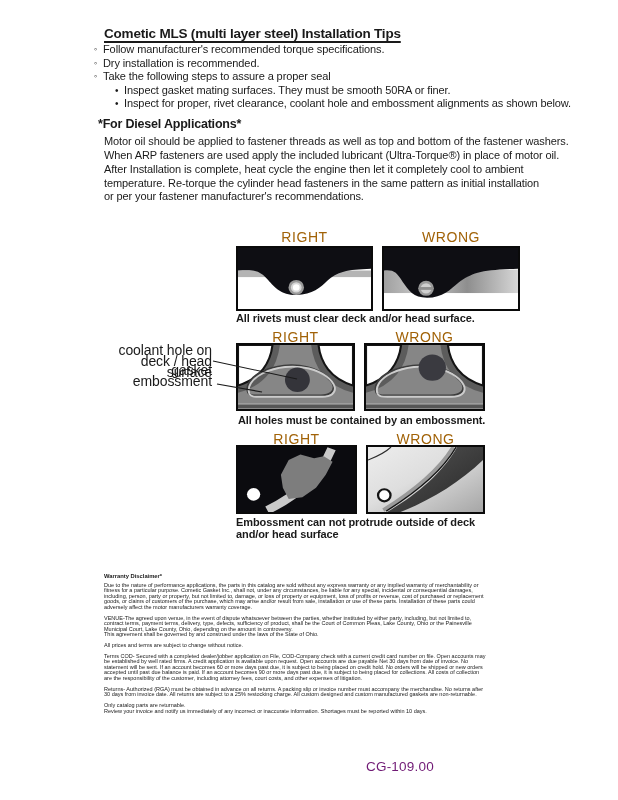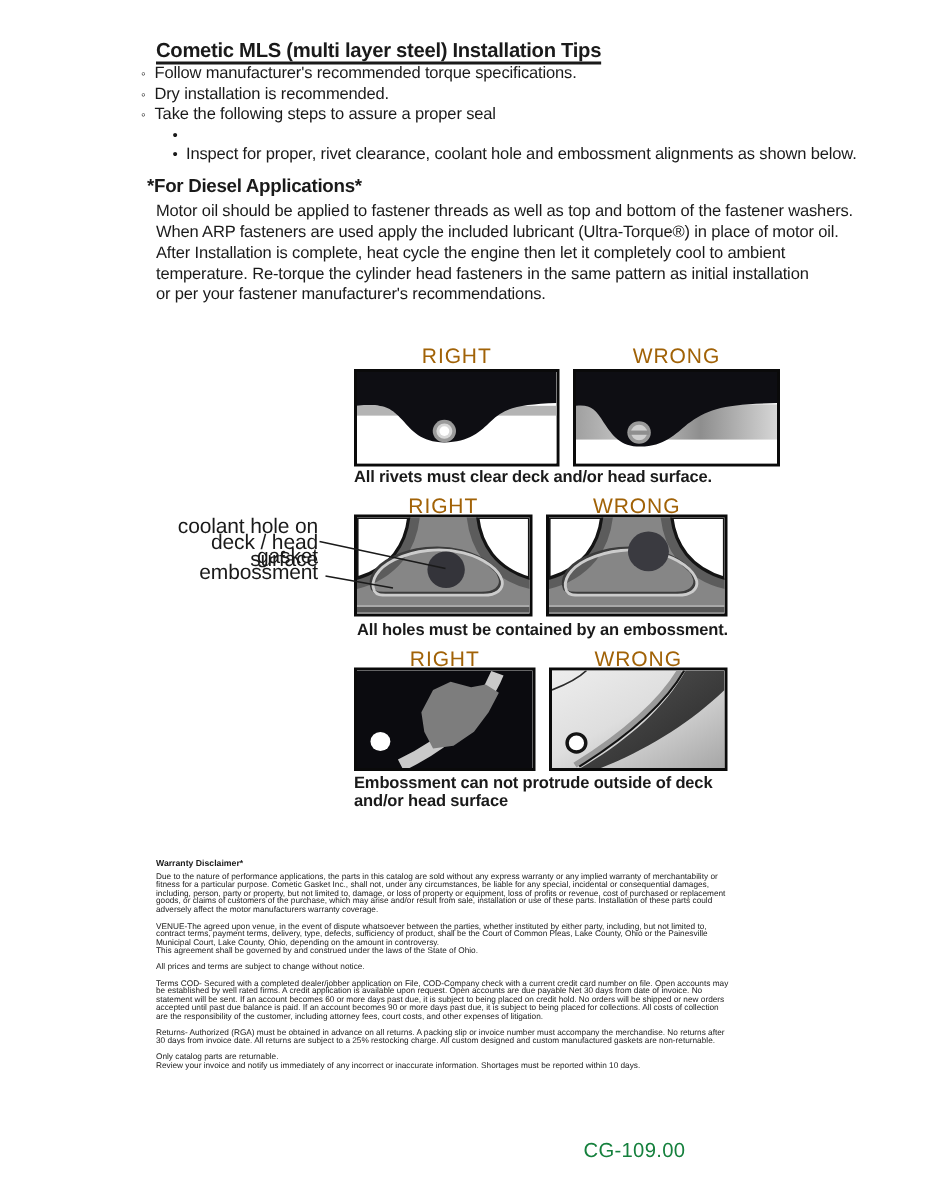--- a/index.html
+++ b/index.html
@@ -30,21 +30,21 @@
   .dbox{border:2.5px solid #0a0a0a;box-sizing:border-box;background:#fff;}
   .dbox svg{display:block;width:100%;height:100%;}
   .cap{font-size:11px;font-weight:bold;letter-spacing:-0.1px;line-height:11.5px;}
 
   .ann{font-size:14px;line-height:10.8px;text-align:right;letter-spacing:-0.1px;}
 
   .warr{left:104px;top:583px;width:420px;font-size:5.5px;line-height:5.45px;letter-spacing:0;}
   .warr-head{left:104px;top:573px;font-size:5.8px;font-weight:bold;}
   .warr .par{margin:0 0 5.5px 0;}
 
-  .footer-code{left:389px;top:759px;font-size:13.5px;color:#15803d;letter-spacing:0.2px;}
+  .footer-code{left:366px;top:759px;font-size:13.5px;color:#701a75;letter-spacing:0.2px;}
 </style>
 </head>
 <body>
 
 <div class="page">
 
   <div class="abs title">Cometic MLS (multi layer steel) Installation Tips</div>
 
   <div class="abs bullets">
     <div class="b-row l1">
@@ -54,20 +54,21 @@
     <div class="b-row l1">
         <span class="mk">◦</span>
         <span>Dry installation is recommended.</span>
       </div>
     <div class="b-row l1">
         <span class="mk">◦</span>
         <span>Take the following steps to assure a proper seal</span>
       </div>
     <div class="b-row l2">
         <span class="mk">•</span>
+        <span>Inspect gasket mating surfaces.  They must be smooth 50RA or finer.</span>
       </div>
     <div class="b-row l2">
         <span class="mk">•</span>
         <span>Inspect for proper, rivet clearance, coolant hole and embossment alignments as shown below.</span>
       </div>
   </div>
 
   <div class="abs diesel-head">*For Diesel Applications*</div>
   <div class="abs body-par pre p2">After Installation is complete, heat cycle the engine then let it completely cool to ambient
 temperature. Re-torque the cylinder head fasteners in the same pattern as initial installation

